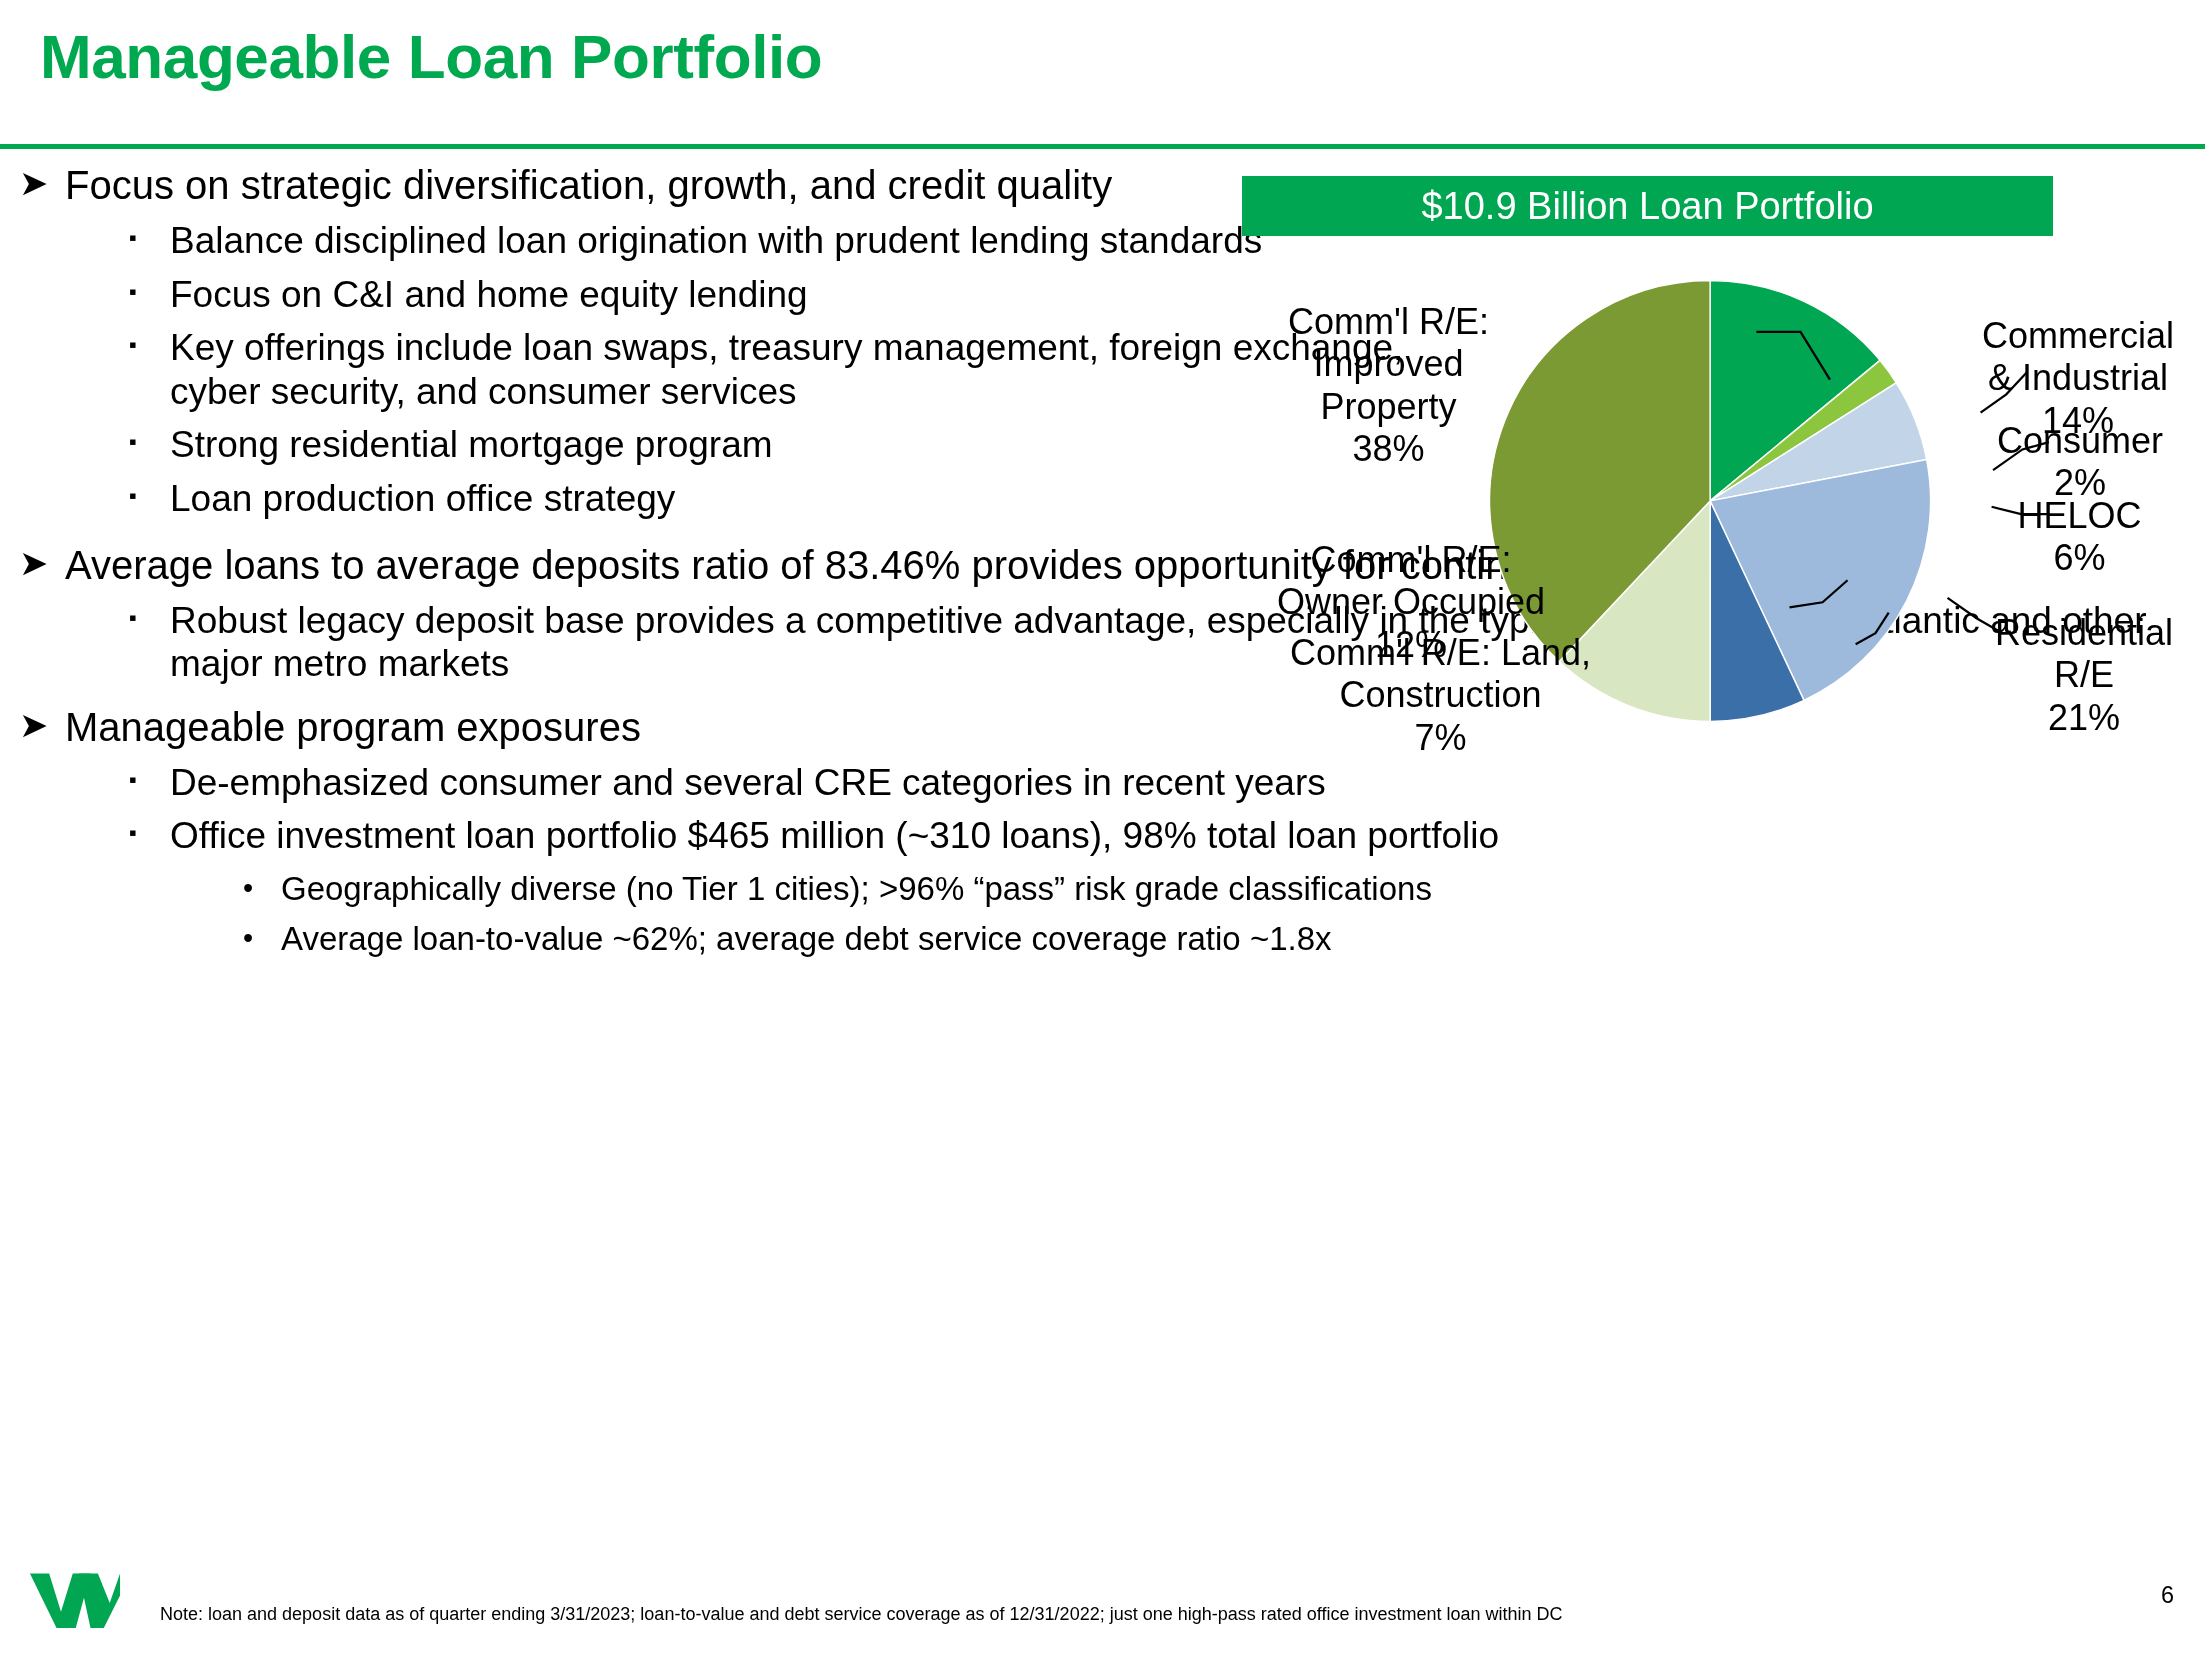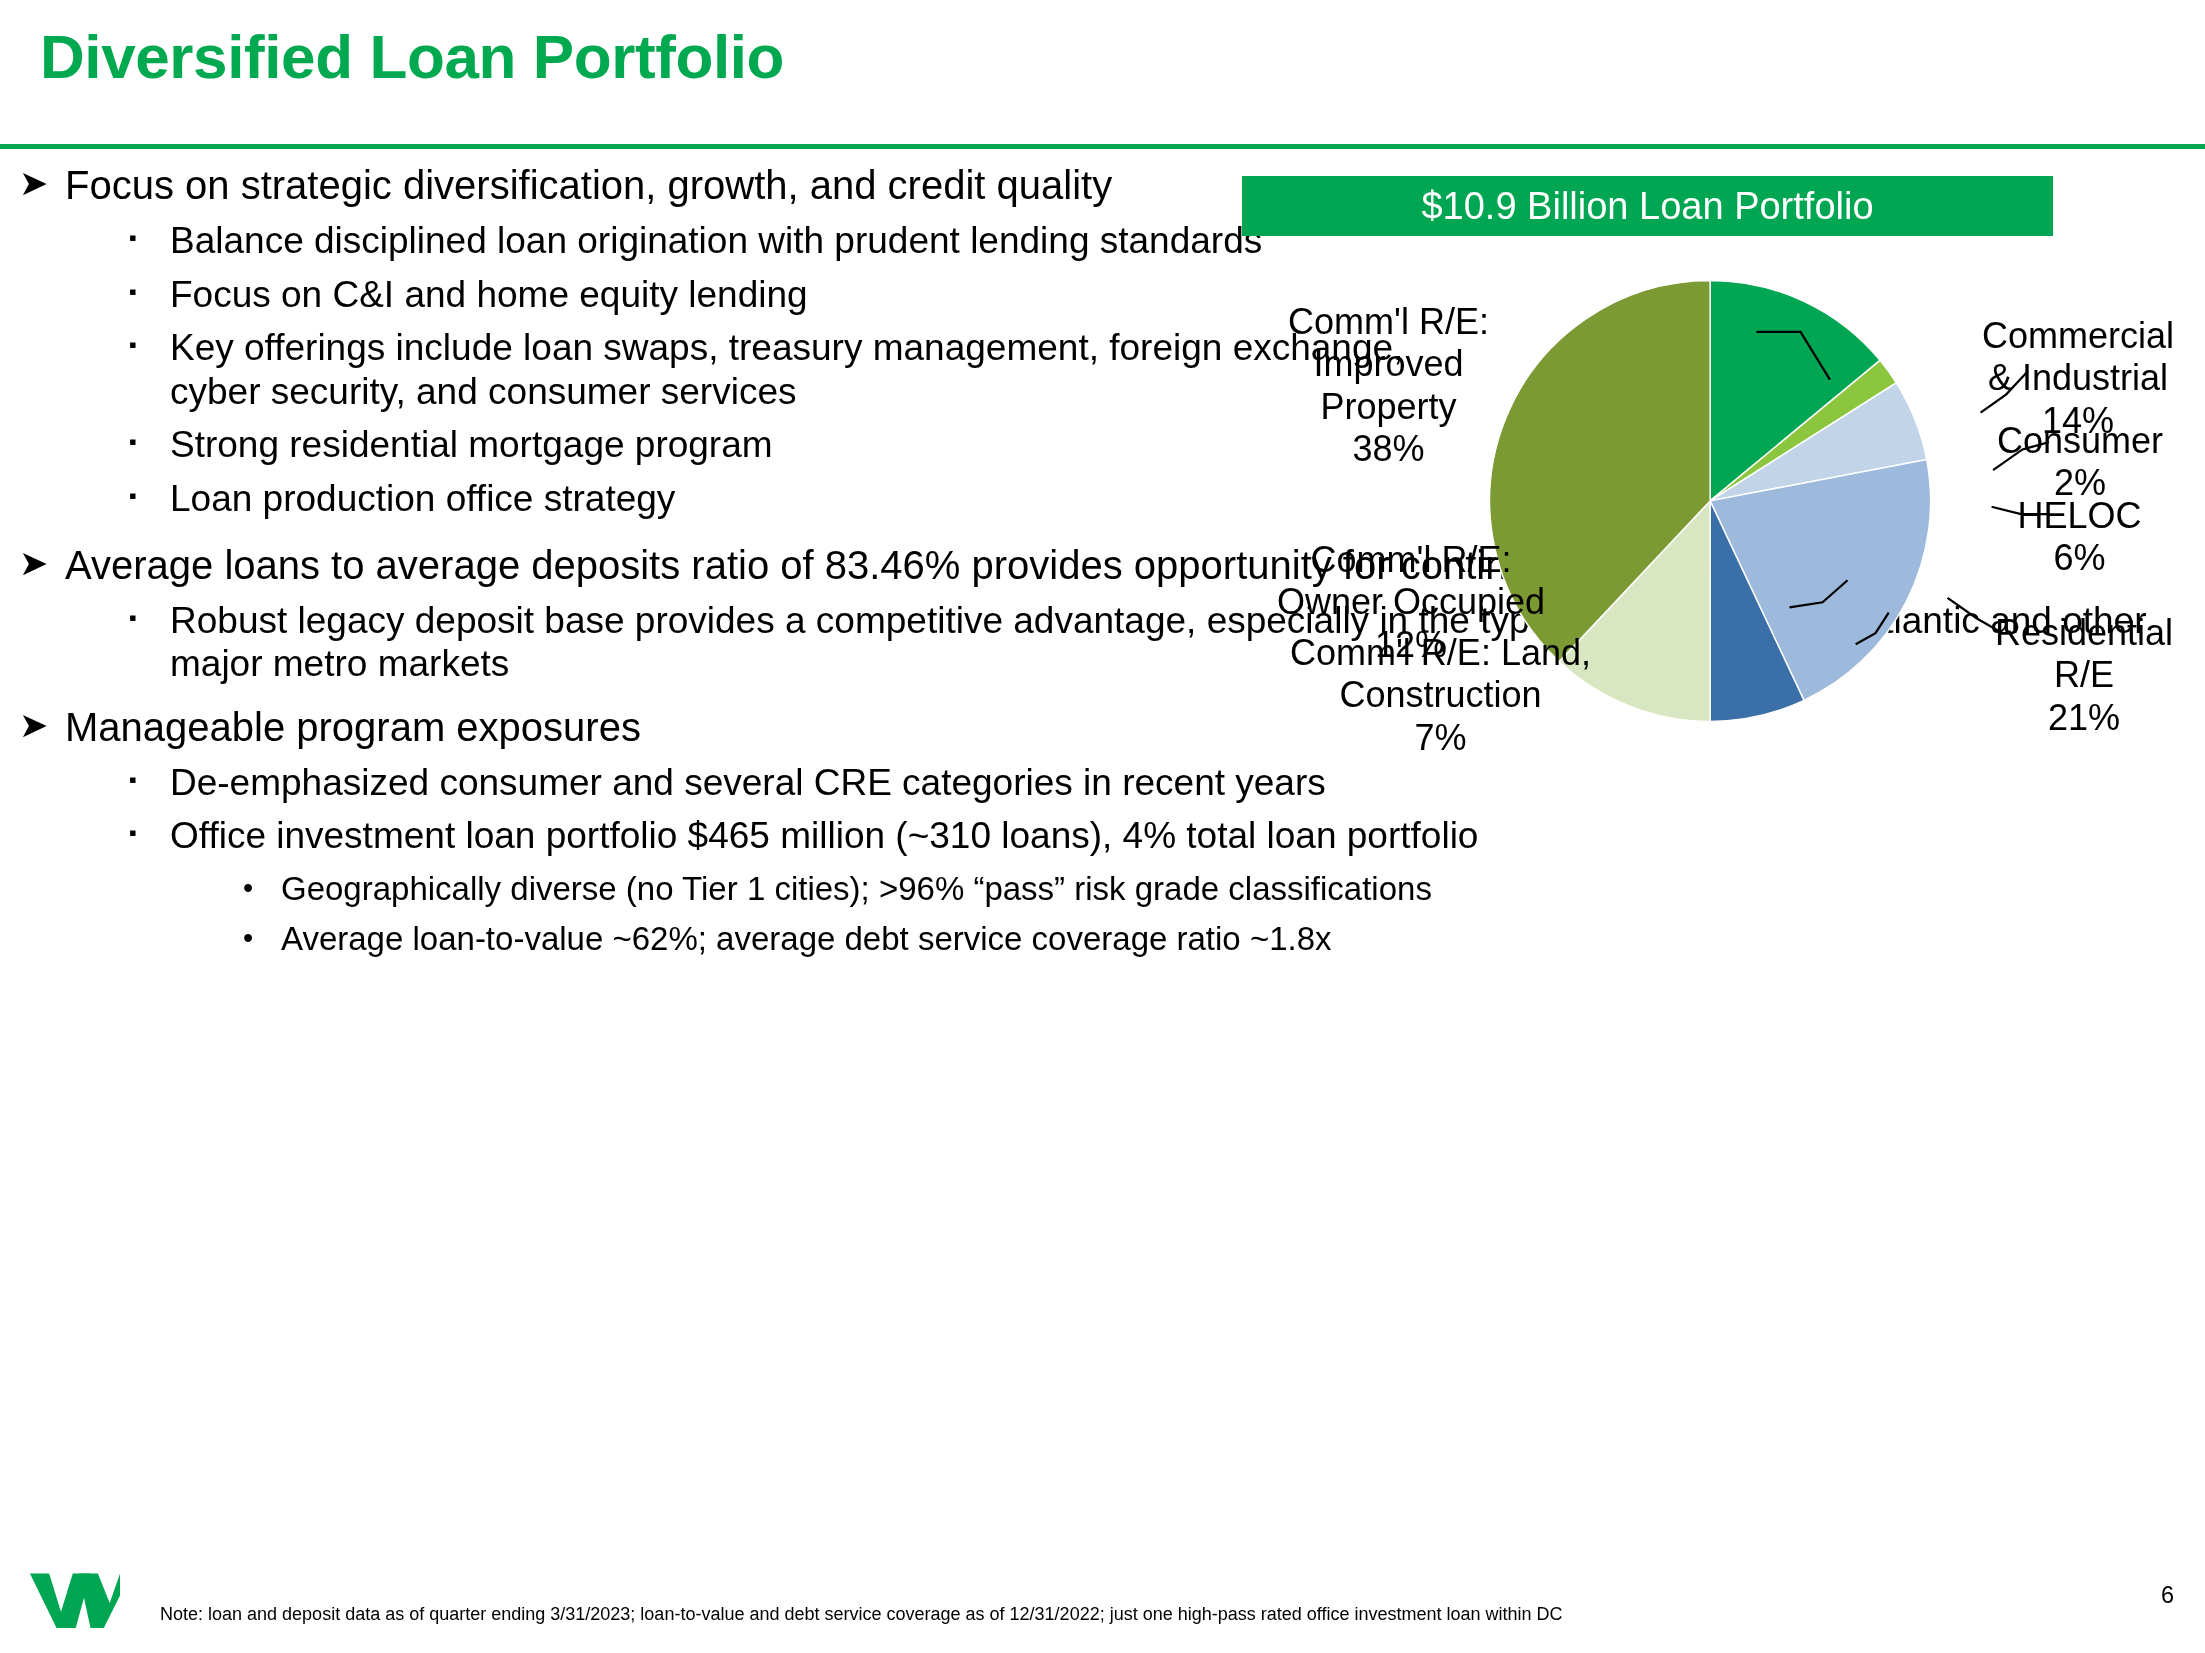--- a/index.html
+++ b/index.html
@@ -157,21 +157,21 @@
     top: 1566px;
     width: 96px;
     height: 68px;
   }
 </style>
 </head>
 <body>
 
 <div class="slide">
 
-  <div class="title">Diversified Loan Portfolio</div>
+  <div class="title">Manageable Loan Portfolio</div>
   <div class="title-rule"></div>
 
   <div class="body">
 
     <div class="bullet lvl1">
       <span class="mk">➤</span>
       <span class="txt narrow">Focus on strategic diversification, growth, and credit quality</span>
     </div>
 
     <div class="bullet lvl2">
@@ -214,21 +214,21 @@
       <span class="txt wide">Manageable program exposures</span>
     </div>
 
     <div class="bullet lvl2">
       <span class="mk">▪</span>
       <span class="txt wide">De-emphasized consumer and several CRE categories in recent years</span>
     </div>
 
     <div class="bullet lvl2">
       <span class="mk">▪</span>
-      <span class="txt wide">Office investment loan portfolio $465 million (~310 loans), 4% total loan portfolio</span>
+      <span class="txt wide">Office investment loan portfolio $465 million (~310 loans), 98% total loan portfolio</span>
     </div>
 
     <div class="bullet lvl3">
       <span class="mk">•</span>
       <span class="txt wide">Geographically diverse (no Tier 1 cities); &gt;96% “pass” risk grade classifications</span>
     </div>
 
     <div class="bullet lvl3">
       <span class="mk">•</span>
       <span class="txt wide">Average loan-to-value ~62%; average debt service coverage ratio ~1.8x</span>

